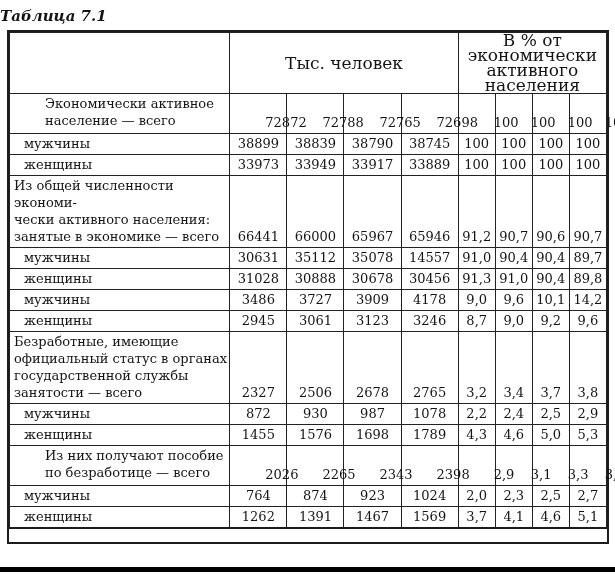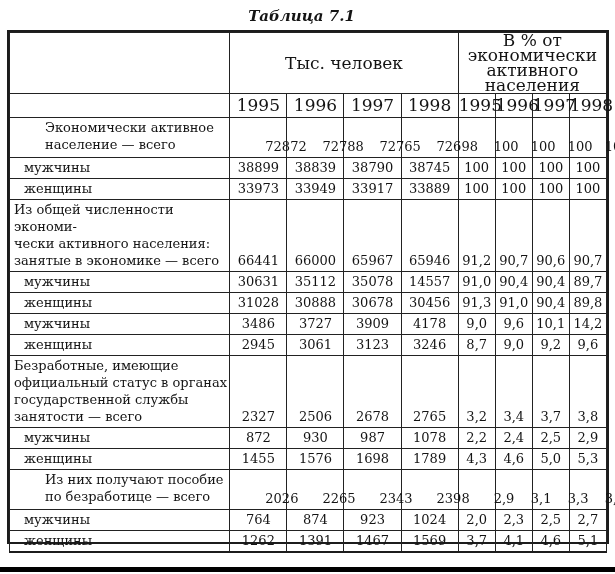--- a/index.html
+++ b/index.html
@@ -5,21 +5,21 @@
   * { margin:0; padding:0; box-sizing:border-box; }
   html,body { background:#ffffff; }
   body {
     width:615px; height:574px; overflow:hidden;
     font-family:"DejaVu Serif", serif;
     color:#141414;
   }
   .page { width:615px; height:574px; position:relative; background:#fff; }
 
   .caption {
-    text-align:center;
+    text-align:left;
     font-weight:bold; font-style:italic;
     font-size:15px; line-height:17px;
     padding:8px 12px 0 0;
   }
   .title {
     text-align:center;
     font-weight:bold;
     font-size:13.5px; line-height:16px;
     letter-spacing:.2px;
     margin-top:3px;
@@ -91,31 +91,20 @@
           <col class="c-pc">
           <col class="c-pc">
       </colgroup>
       <thead>
         <tr class="hrow1">
           <td></td>
           <td colspan="4">Тыс. человек</td>
           <td colspan="4">В % от экономически
 активного населения</td>
         </tr>
-        <tr class="hrow2">
-          <td></td>
-        <td>1995</td>
-            <td>1996</td>
-            <td>1997</td>
-            <td>1998</td>
-            <td>1995</td>
-            <td>1996</td>
-            <td>1997</td>
-            <td>1998</td>
-          </tr>
       </thead>
       <tbody>
           <tr class="lines-2">
             <td class="label-cell">Экономически активное
 население — всего</td>
             <td class="num-cell">72872</td>
             <td class="num-cell">72788</td>
             <td class="num-cell">72765</td>
             <td class="num-cell">72698</td>
             <td class="num-cell">100</td>

